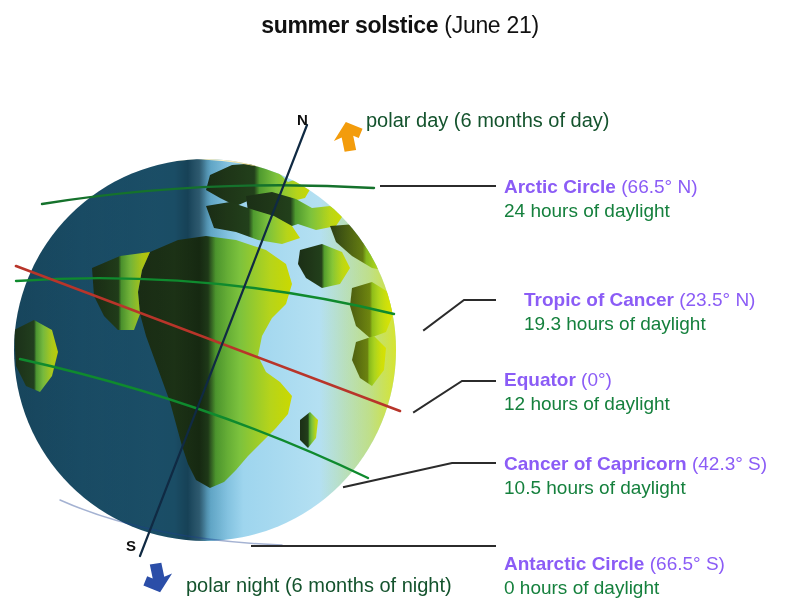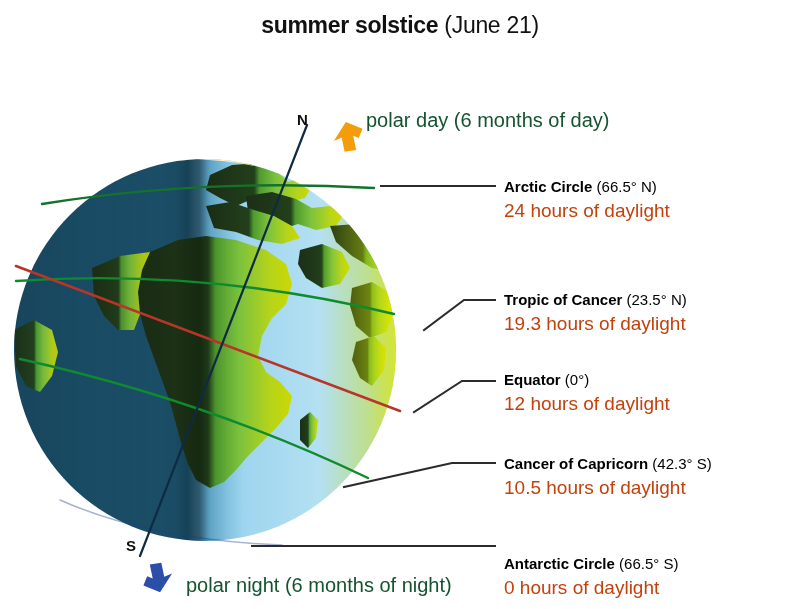--- a/index.html
+++ b/index.html
@@ -68,38 +68,38 @@
   #polar-day-text  { left: 366px; top: 108px; }
   #polar-night-text{ left: 186px; top: 573px; }
 
   
   .label-block {
     position: absolute;
     left: 504px;
     white-space: nowrap;
   }
   .label-title {
-    font-size: 15px;
+    font-size: 19px;
     line-height: 24px;
-    color: #000000;
+    color: #8b5cf6;
   }
   .label-title .name {
     font-weight: bold;
   }
   .label-title .coord {
     font-weight: normal;
   }
   .label-sub {
     font-size: 19px;
     line-height: 24px;
     font-weight: normal;
-    color: #c2410c;
+    color: #15803d;
   }
   #label-arctic    { top: 175px; }
-  #label-cancer    { top: 288px; }
+  #label-cancer    { top: 288px; margin-left: 20px; }
   #label-equator   { top: 368px; }
   #label-capricorn { top: 452px; }
   #label-antarctic { top: 552px; }
 </style>
 </head>
 <body>
 
 <div id="page">
 
   <div id="title">

